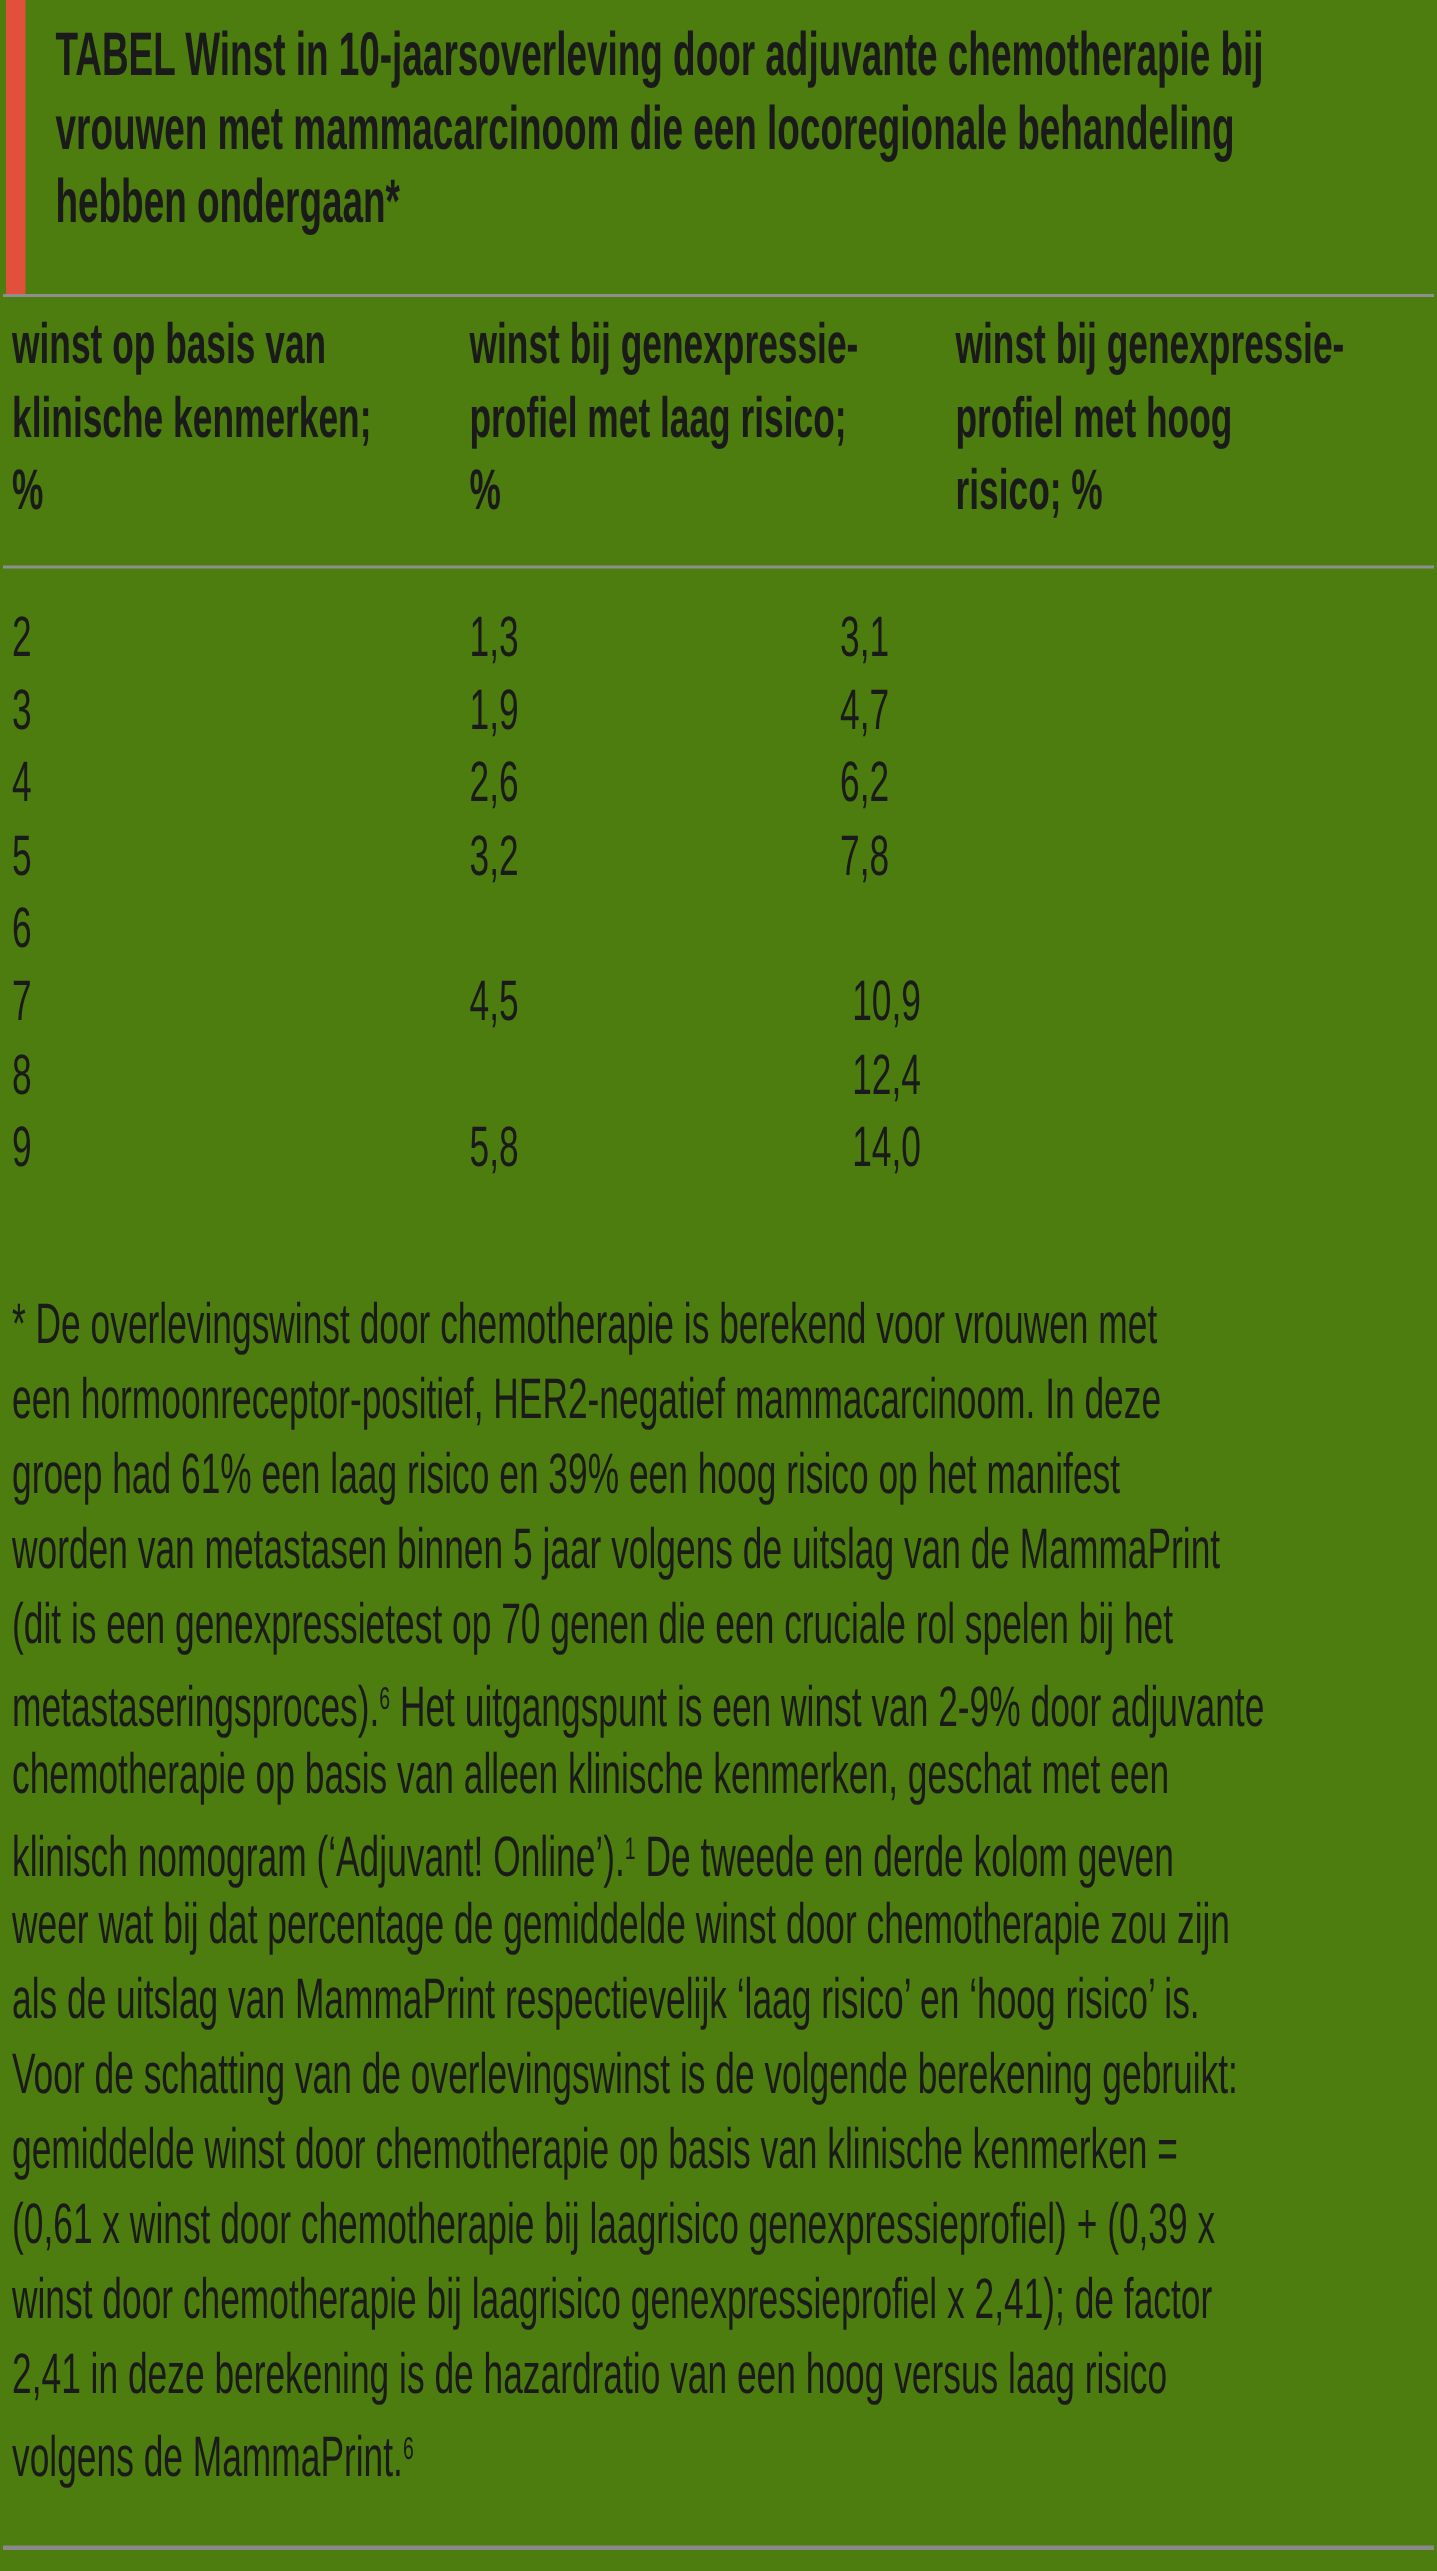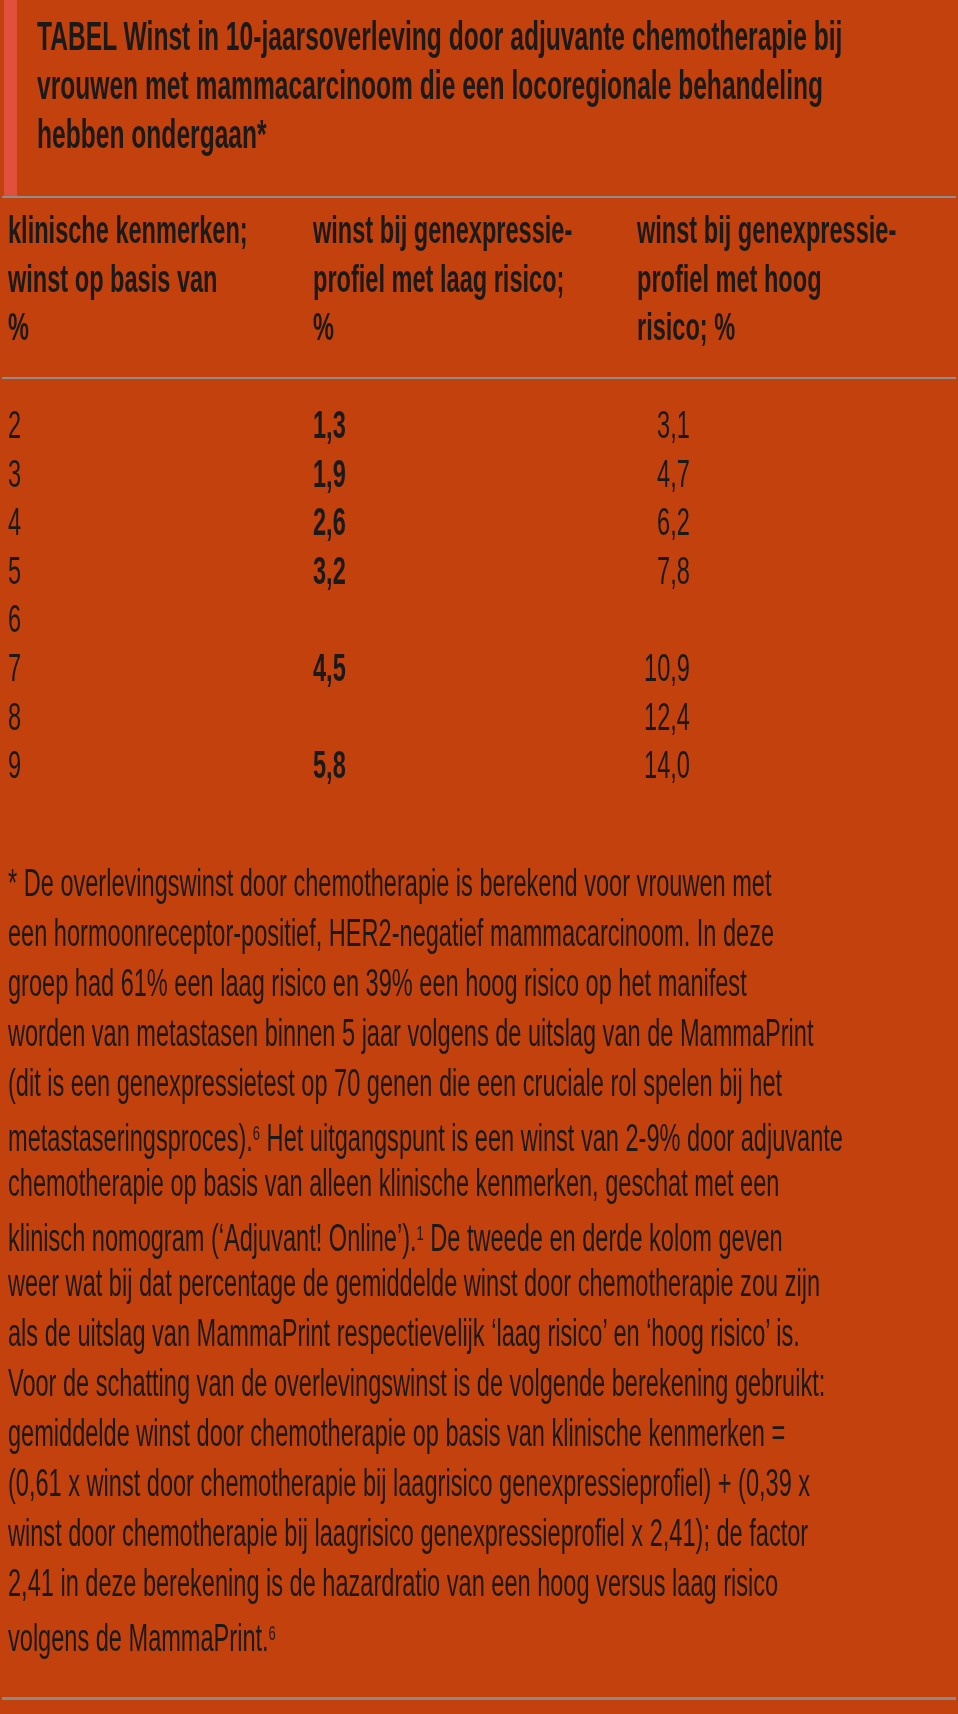--- a/index.html
+++ b/index.html
@@ -2,21 +2,21 @@
 <html><head>
 <meta charset="utf-8">
 <style>
   html, body { margin:0; padding:0; background:#ffffff; }
   body {
     width:958px; height:1714px; overflow:hidden;
     font-family:"Liberation Sans","DejaVu Sans",sans-serif;
     color:#1a1a1a;
     -webkit-font-smoothing:antialiased;
   }
-  .page { position:relative; width:958px; height:1714px; background:#c2410c; }
+  .page { position:relative; width:958px; height:1714px; background:#4d7c0f; }
 
   
   .accent-bar { position:absolute; left:4px; top:0; width:13px; height:196px; background:#e0503a; }
 
   
   .rule { position:absolute; left:2px; width:954px; background:#8e8e8e; }
   .rule-top { top:196px; height:2px; }
   .rule-mid { top:377px; height:2px; }
   .rule-bottom { top:1697px; height:3px; background:#898989; }
 
@@ -40,22 +40,22 @@
   .hcell.h1 { left:8px; }
   .hcell.h2 { left:313px; }
   .hcell.h3 { left:637px; }
   .hline { height:48.5px; }
 
   
   .rows { position:absolute; top:401px; left:0; width:958px; font-size:38px; font-weight:400; line-height:48.6px; }
   .trow { position:relative; height:48.6px; }
   .cell { position:absolute; top:0; }
   .cell.c1 { left:8px;  width:140px; }
-  .cell.c2 { left:313px; width:200px;font-weight:bold; }
-  .cell.c3 { left:540px; width:150px; text-align:right; }
+  .cell.c2 { left:313px; width:200px; }
+  .cell.c3 { left:540px; width:150px; }
   .cell.c3 .cond { transform-origin:100% 50%; }
 
   
   .footnote { position:absolute; left:8px; top:858px; font-size:38px; font-weight:400; line-height:50px; }
   .fn-line { height:50px; }
   .sup { font-size:55%; vertical-align:0.55em; }
 </style>
 </head>
 <body>
 
@@ -72,22 +72,22 @@
     </div>
     <div class="title-line">
       <span class="cond cond-title">hebben ondergaan*</span>
     </div>
   </div>
 
   <div class="rule rule-top"></div>
 
   <div class="headers">
     <div class="hcell h1">
+      <div class="hline"><span class="cond">winst op basis van</span></div>
       <div class="hline"><span class="cond">klinische kenmerken;</span></div>
-      <div class="hline"><span class="cond">winst op basis van</span></div>
       <div class="hline"><span class="cond">%</span></div>
     </div>
     <div class="hcell h2">
       <div class="hline"><span class="cond">winst bij genexpressie-</span></div>
       <div class="hline"><span class="cond">profiel met laag risico;</span></div>
       <div class="hline"><span class="cond">%</span></div>
     </div>
     <div class="hcell h3">
       <div class="hline"><span class="cond">winst bij genexpressie-</span></div>
       <div class="hline"><span class="cond">profiel met hoog</span></div>

